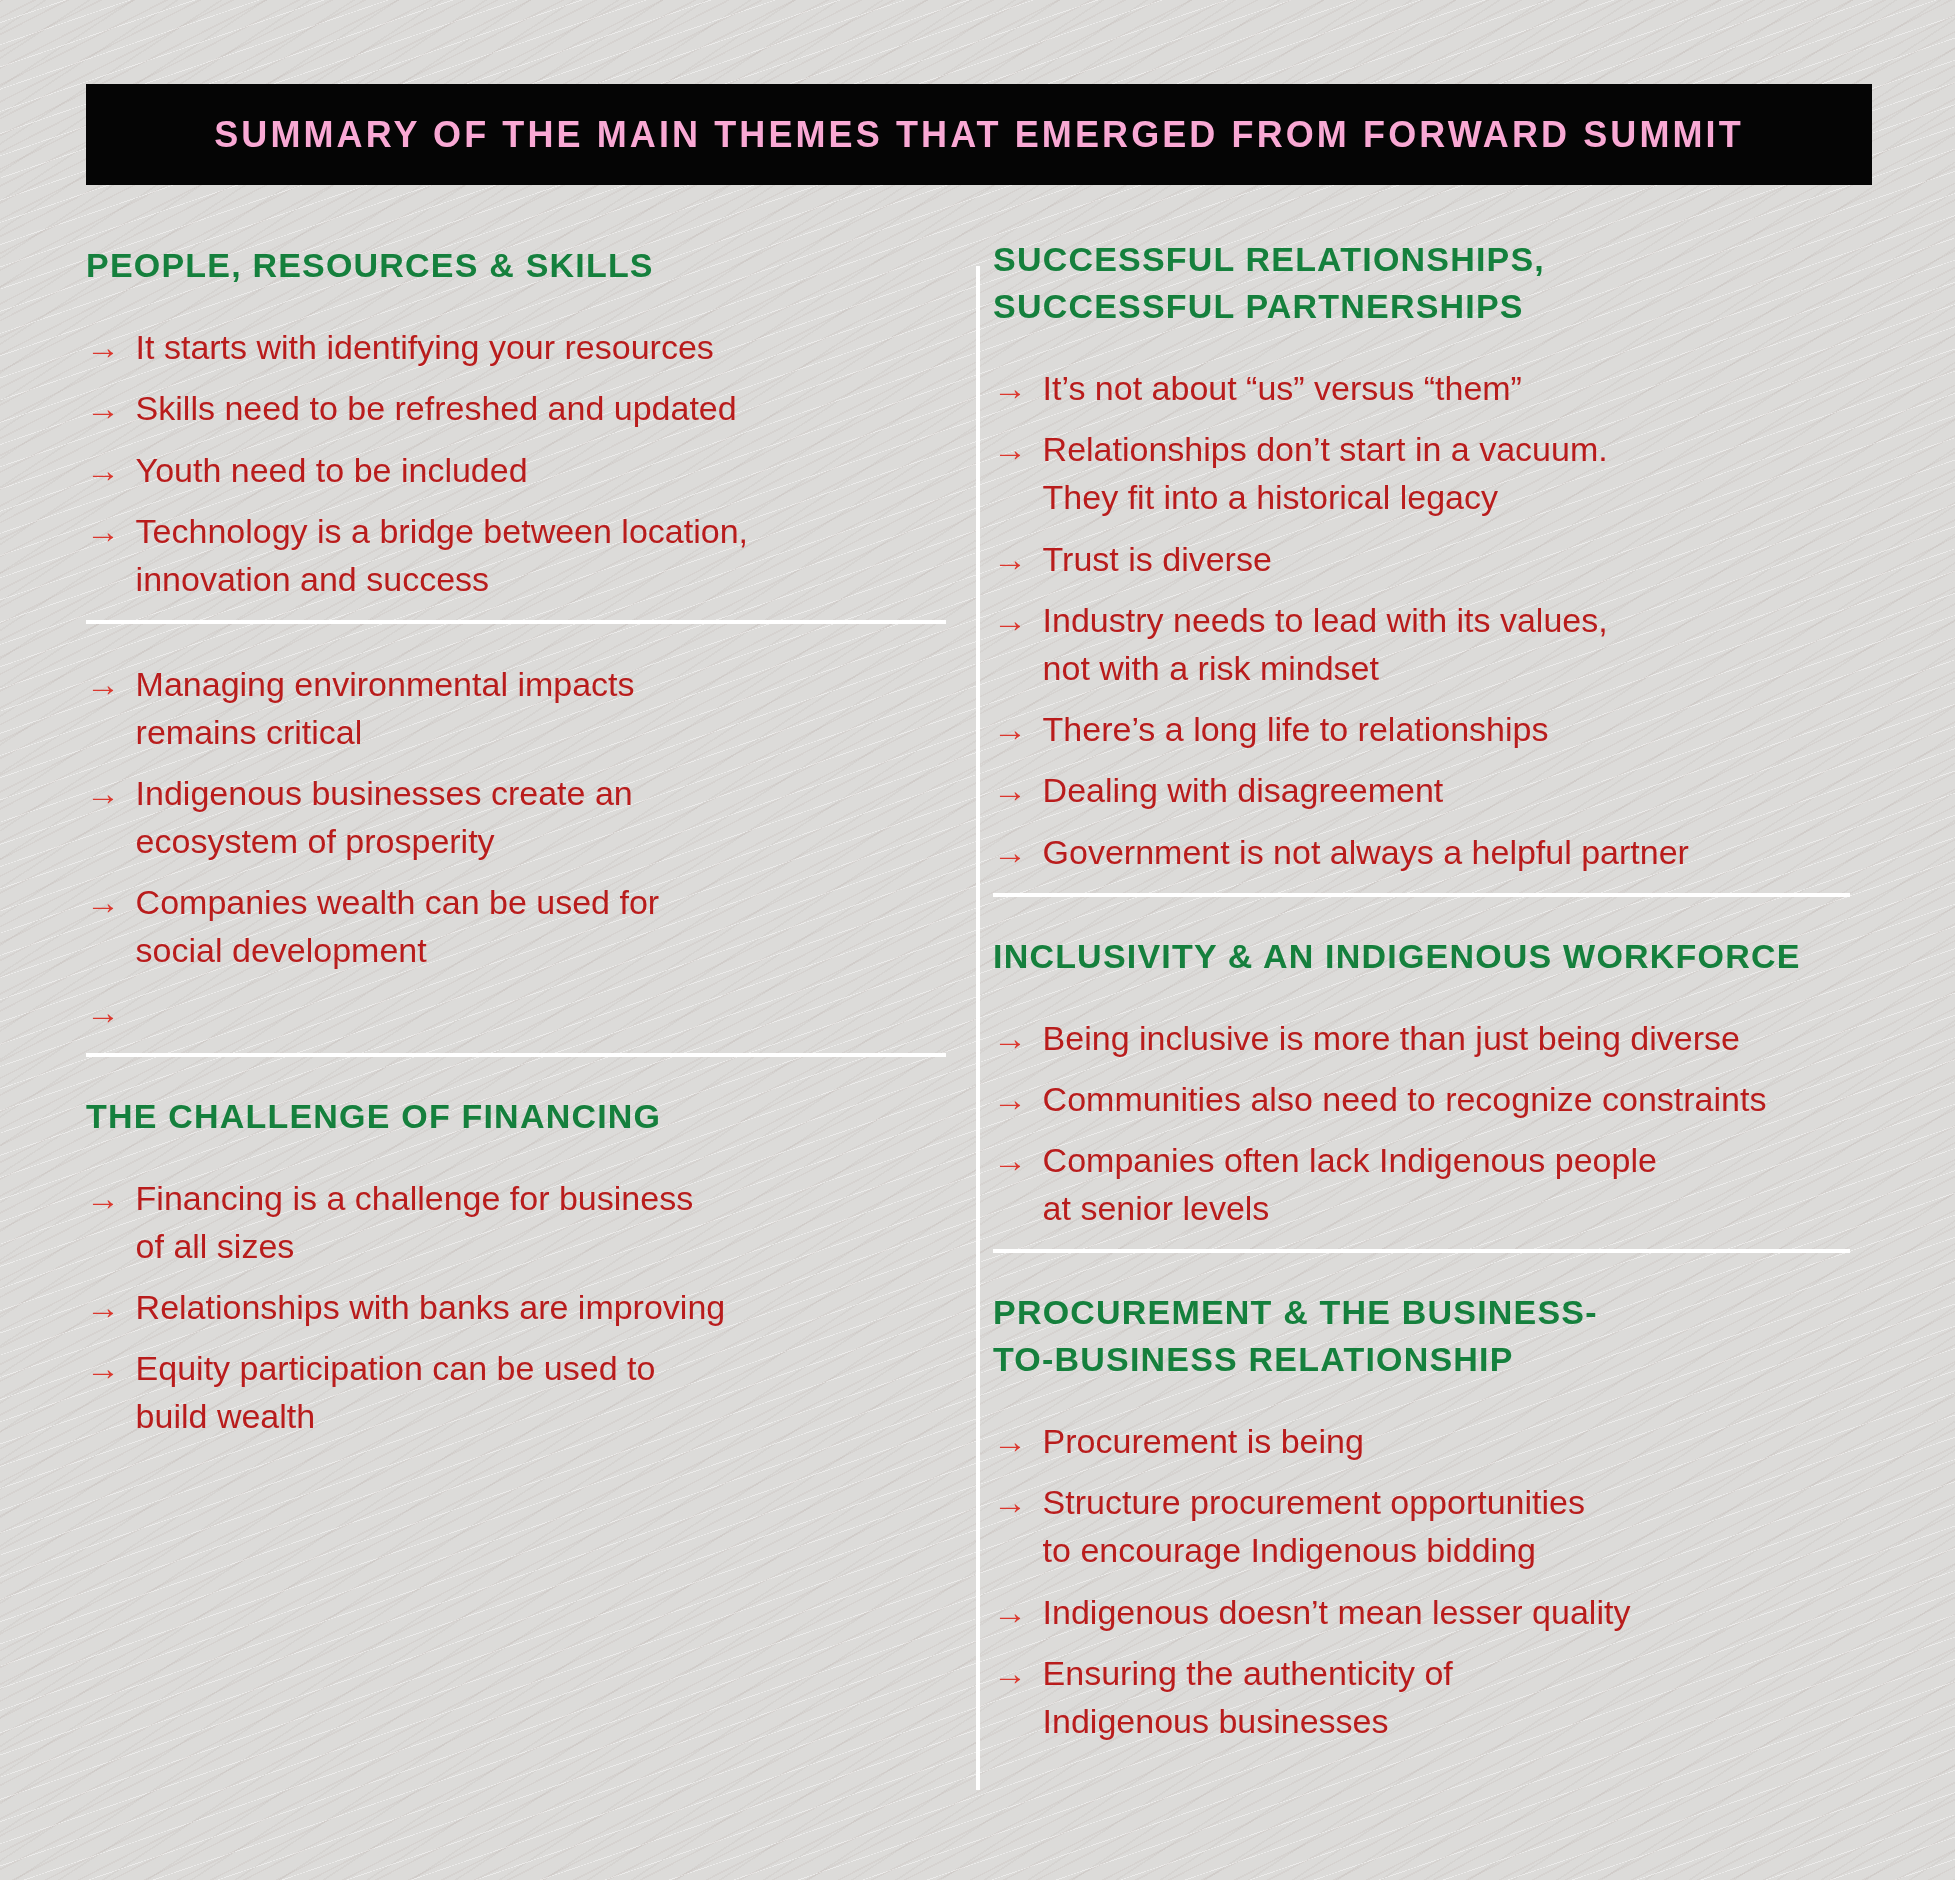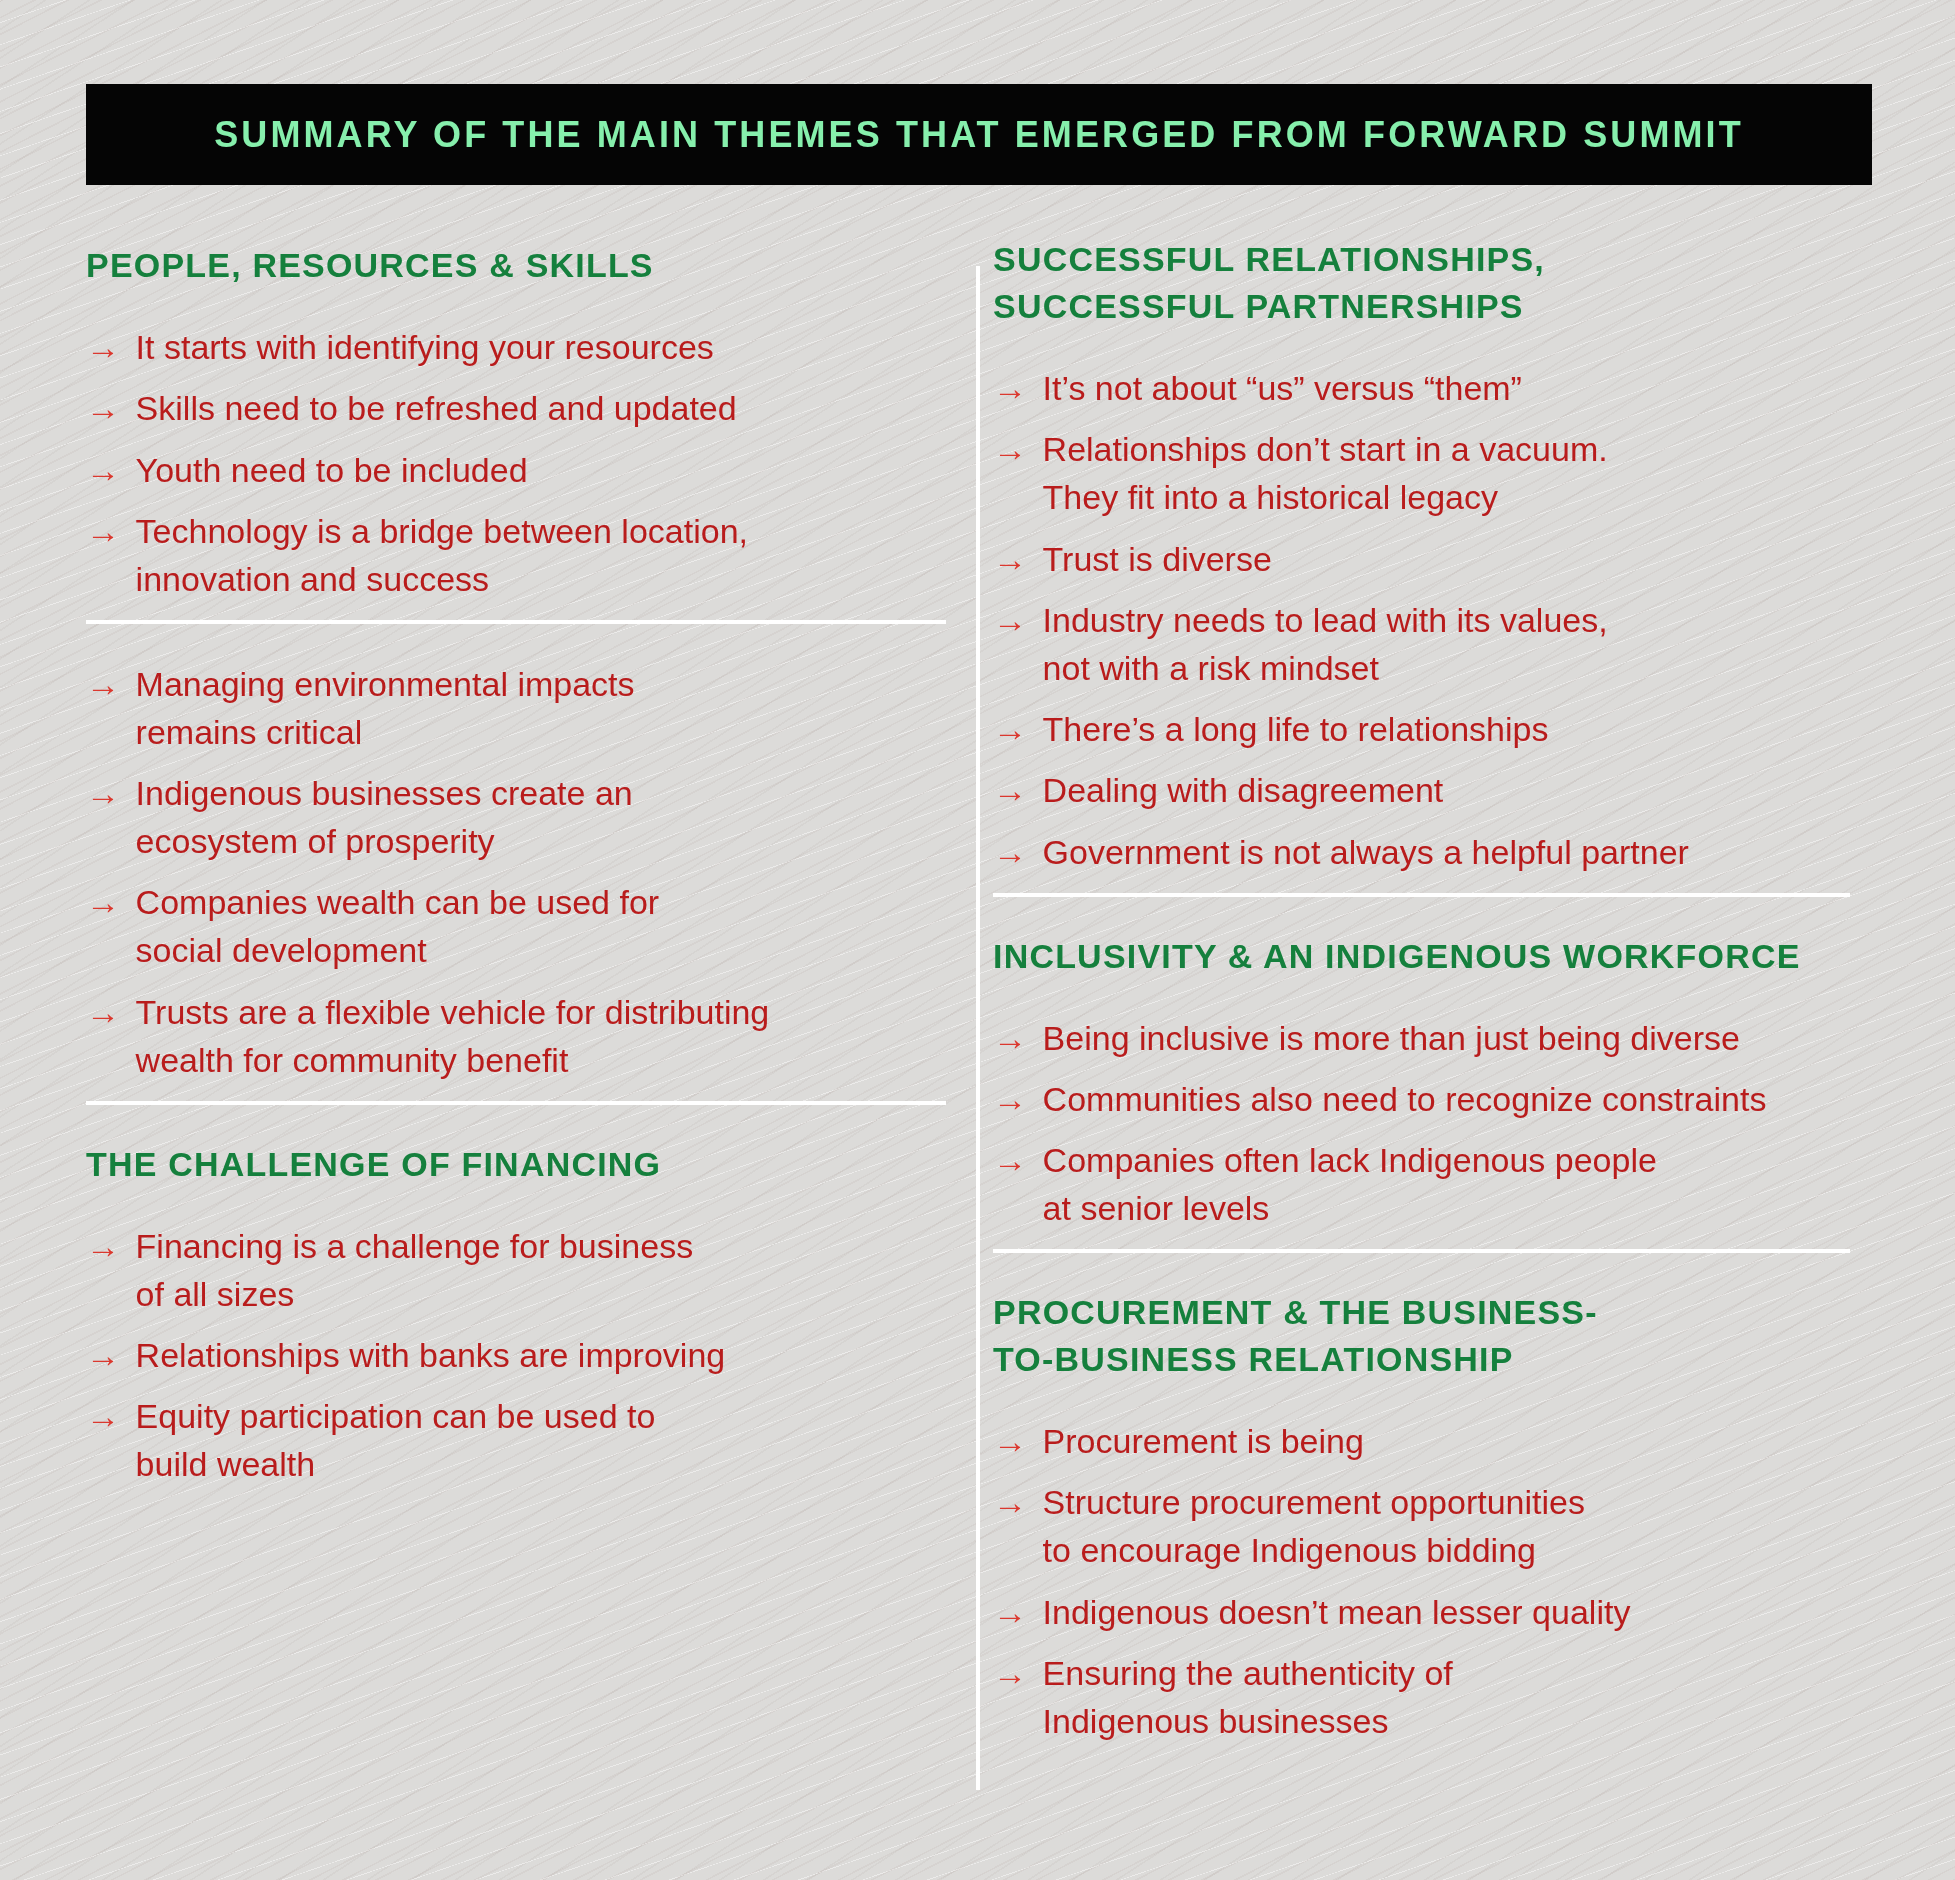--- a/index.html
+++ b/index.html
@@ -33,21 +33,21 @@
     width: 1786px;
     height: 101px;
     background: #050505;
     display: flex;
     align-items: center;
     justify-content: center;
     z-index: 2;
   }
   .banner h1 {
     margin: 4px;
-    color: #86efac;
+    color: #f9a8d4;
     font-size: 36px;
     font-weight: 700;
     letter-spacing: 3.1px;
     white-space: nowrap;
   }
   .col {
     position: absolute;
     z-index: 2;
   }
   .col-left  { left: 86px;  top: 242px; width: 864px; }
@@ -147,22 +147,20 @@
           <span class="item-text">Indigenous businesses create an
 ecosystem of prosperity</span>
         </div>
         <div class="item">
           <span class="arrow">→</span>
           <span class="item-text">Companies wealth can be used for
 social development</span>
         </div>
         <div class="item">
           <span class="arrow">→</span>
-          <span class="item-text">Trusts are a flexible vehicle for distributing
-wealth for community benefit</span>
         </div>
       </div>
     </section>
 
     <div class="hdivider"></div>
 
     <section>
       <h2 class="sec-h">THE CHALLENGE OF FINANCING</h2>
       <div class="items">
         <div class="item">

